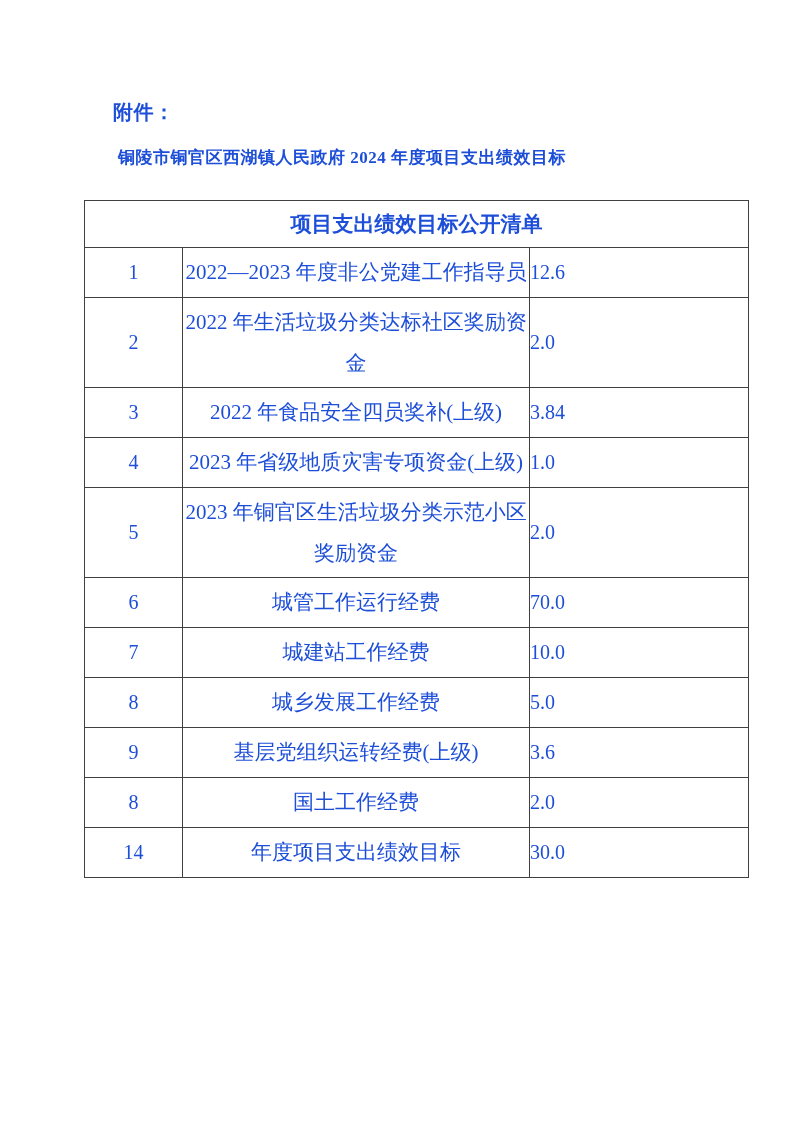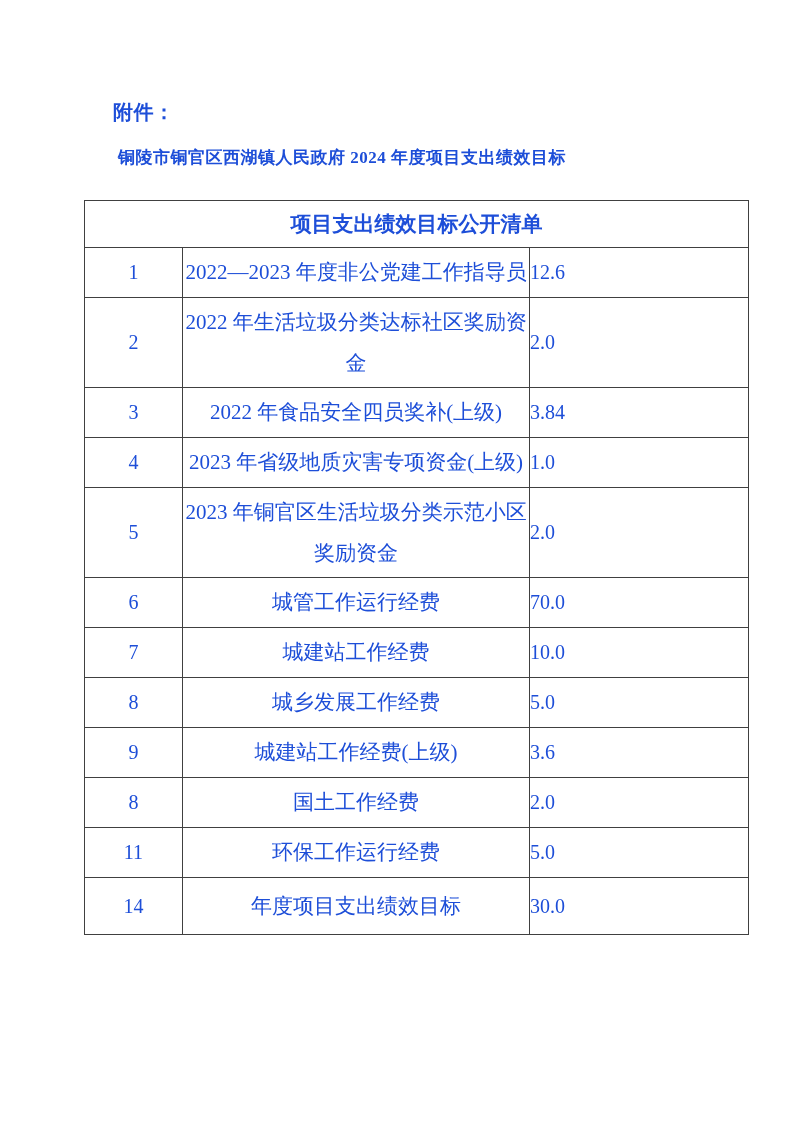--- a/index.html
+++ b/index.html
@@ -138,32 +138,27 @@
           <td class="cell-name">城建站工作经费</td>
           <td class="cell-amount">10.0</td>
         </tr>
         <tr>
           <td class="cell-no">8</td>
           <td class="cell-name">城乡发展工作经费</td>
           <td class="cell-amount">5.0</td>
         </tr>
         <tr>
           <td class="cell-no">9</td>
-          <td class="cell-name">城建站工作经费(上级)</td>
+          <td class="cell-name">基层党组织运转经费(上级)</td>
           <td class="cell-amount">3.6</td>
         </tr>
         <tr>
           <td class="cell-no">8</td>
           <td class="cell-name">国土工作经费</td>
           <td class="cell-amount">2.0</td>
-        </tr>
-        <tr>
-          <td class="cell-no">11</td>
-          <td class="cell-name">环保工作运行经费</td>
-          <td class="cell-amount">5.0</td>
         </tr>
         <tr>
           <td class="cell-no">14</td>
           <td class="cell-name">年度项目支出绩效目标</td>
           <td class="cell-amount">30.0</td>
         </tr>
       </tbody>
   </table>
 
 </div>

